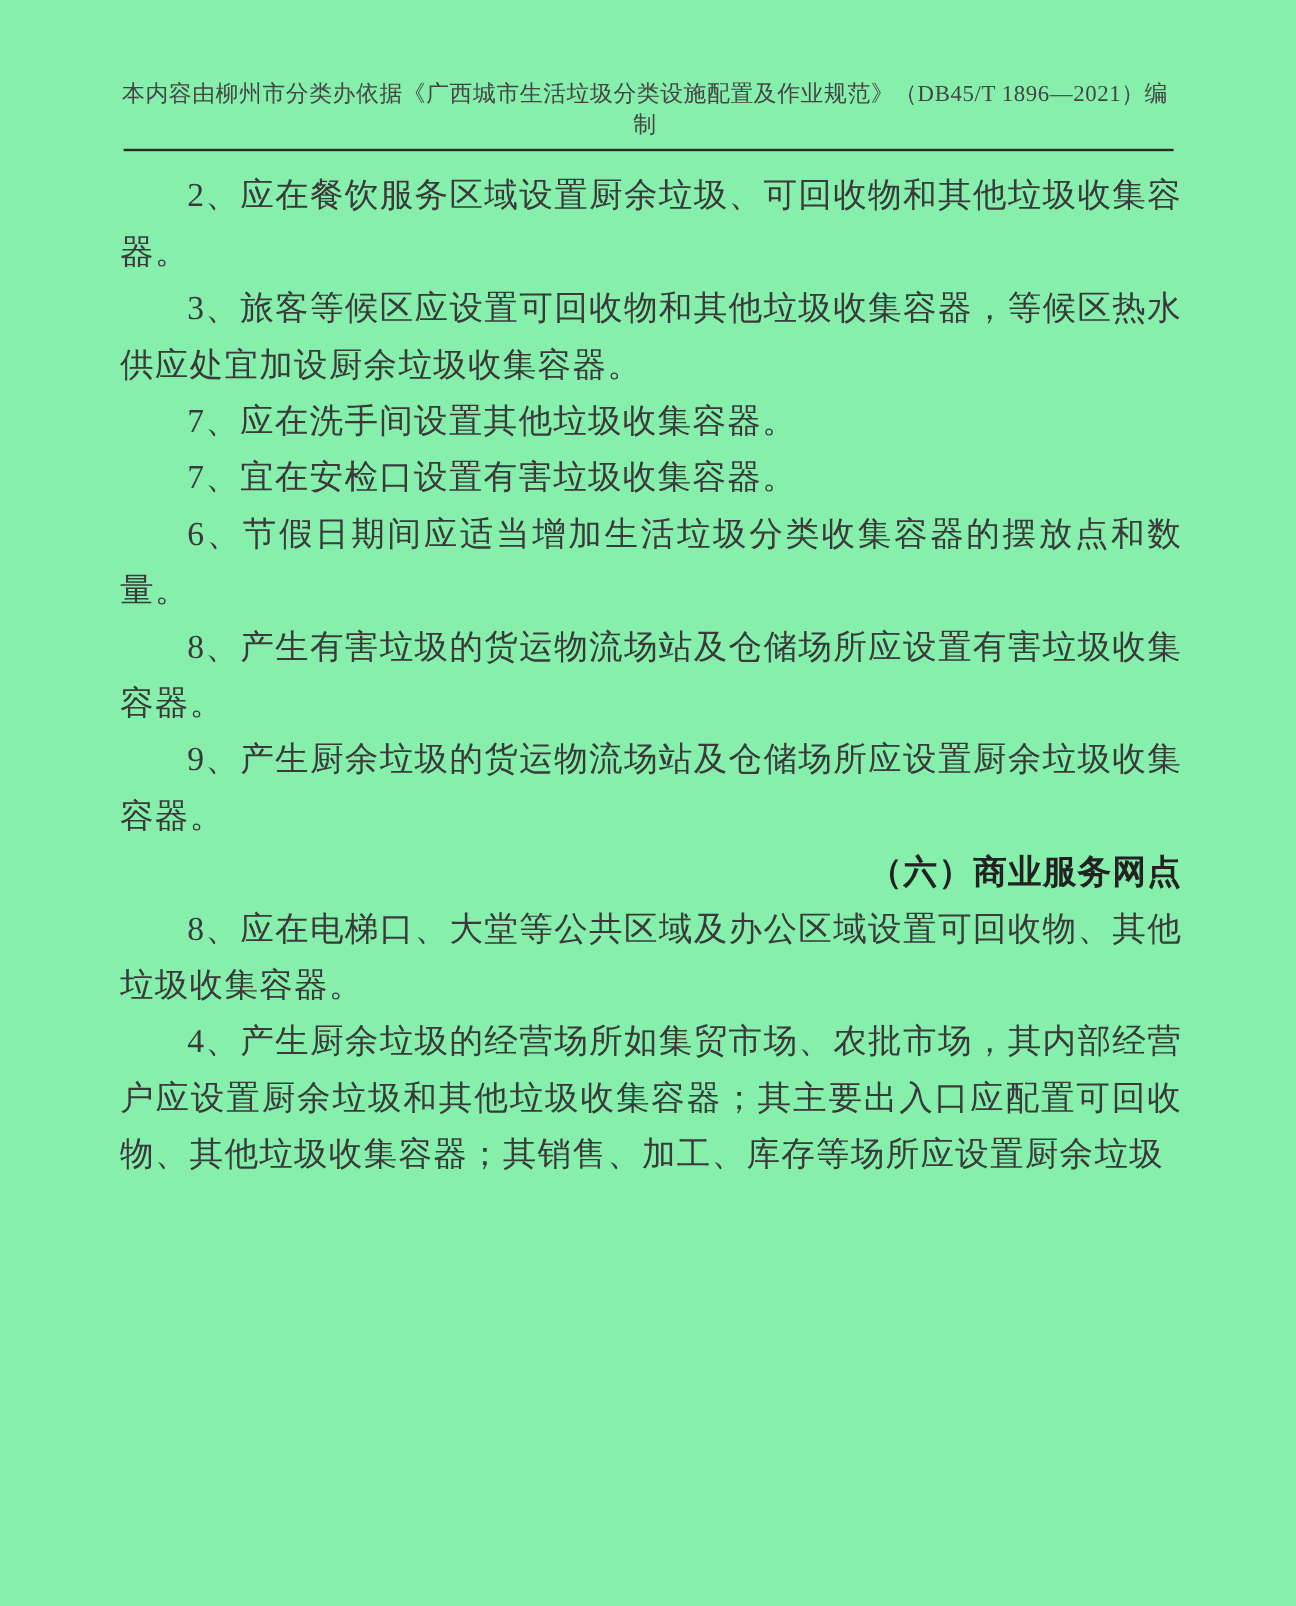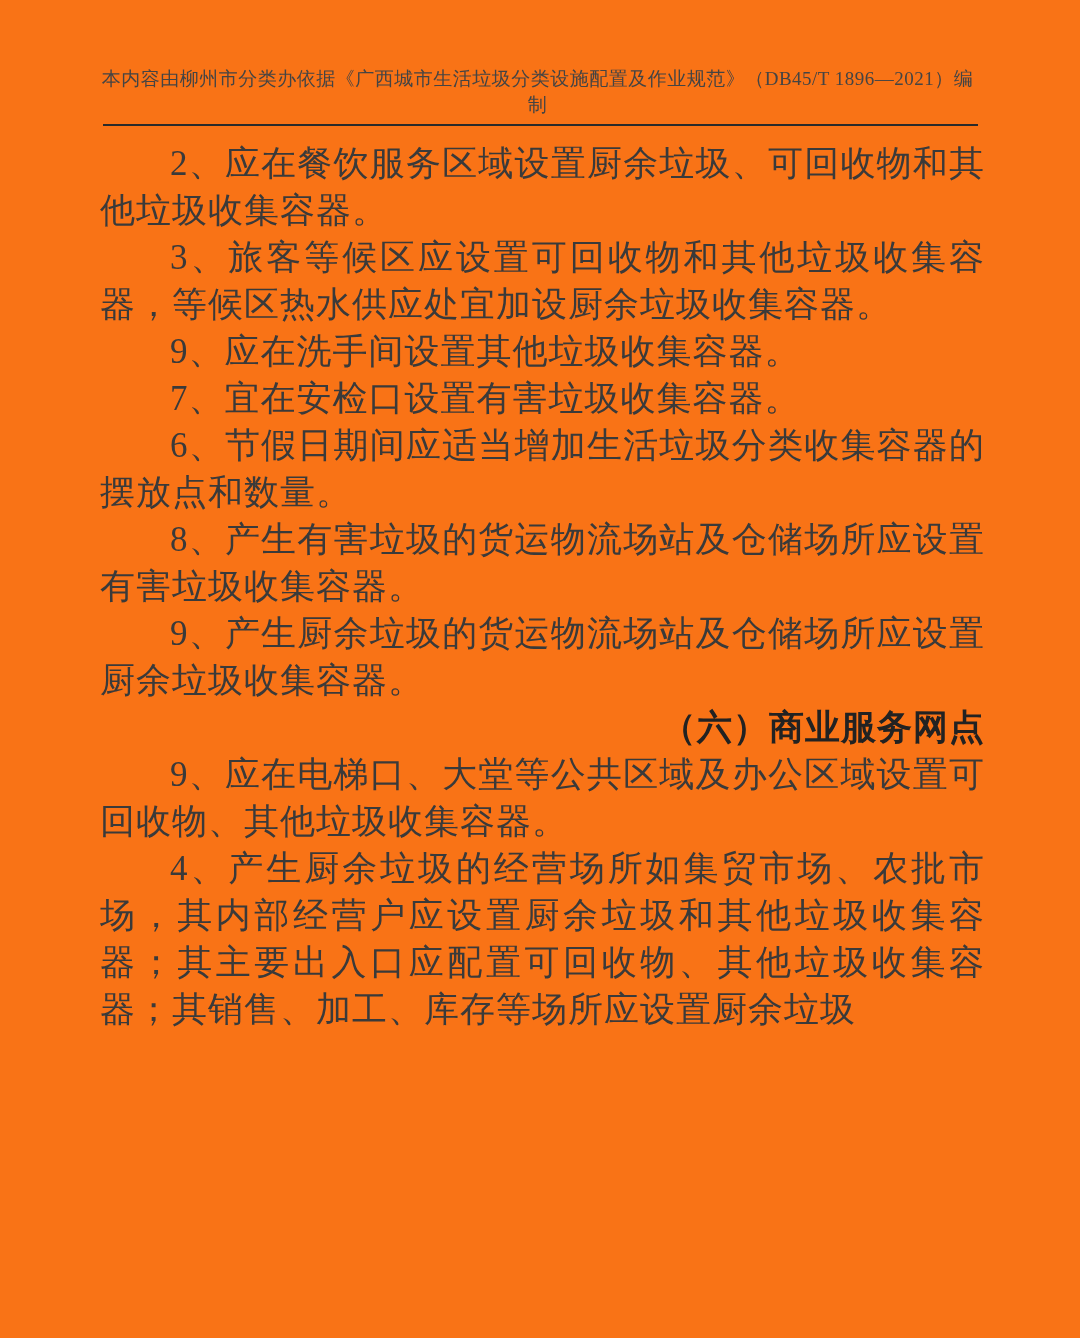--- a/index.html
+++ b/index.html
@@ -11,21 +11,21 @@
     width: 1080px;
     height: 1338px;
     overflow: hidden;
     font-family: "Liberation Serif", "DejaVu Serif", serif;
     color: #3a3a3a;
   }
   .page {
     box-sizing: border-box;
     width: 1080px;
     height: 1338px;
-    background: #f97316;
+    background: #86efac;
     padding: 66px 95px 0 100px;
   }
   .doc-header {
     width: 875px;
     text-align: center;
     font-size: 19px;
     line-height: 26px;
     color: #444444;
     letter-spacing: 0.5px;
   }
@@ -34,21 +34,21 @@
     border: none;
     border-top: 2.5px solid #2a2a2a;
     margin: 6px 0 0 3px;
   }
   .doc-body {
     margin-top: 14px;
     width: 885px;
   }
   .para {
     margin: 0;
-    font-size: 35px;
+    font-size: 28px;
     line-height: 47px;
     text-indent: 2em;
     text-align: justify;
     text-justify: inter-character;
     letter-spacing: 1px;
     color: #3a3a3a;
   }
   .para.heading {
     font-weight: bold;
     color: #222222;
@@ -60,32 +60,32 @@
 
 <div class="page">
   <div class="doc-header">本内容由柳州市分类办依据《广西城市生活垃圾分类设施配置及作业规范》（DB45/T 1896—2021）编制</div>
   <hr class="doc-divider">
   <div class="doc-body">
 
       <p class="para">2、应在餐饮服务区域设置厨余垃圾、可回收物和其他垃圾收集容器。</p>
 
       <p class="para">3、旅客等候区应设置可回收物和其他垃圾收集容器，等候区热水供应处宜加设厨余垃圾收集容器。</p>
 
-      <p class="para">9、应在洗手间设置其他垃圾收集容器。</p>
+      <p class="para">7、应在洗手间设置其他垃圾收集容器。</p>
 
       <p class="para">7、宜在安检口设置有害垃圾收集容器。</p>
 
       <p class="para">6、节假日期间应适当增加生活垃圾分类收集容器的摆放点和数量。</p>
 
 
       <p class="para">8、产生有害垃圾的货运物流场站及仓储场所应设置有害垃圾收集容器。</p>
 
       <p class="para">9、产生厨余垃圾的货运物流场站及仓储场所应设置厨余垃圾收集容器。</p>
 
       <p class="para heading">（六）商业服务网点</p>
 
-      <p class="para">9、应在电梯口、大堂等公共区域及办公区域设置可回收物、其他垃圾收集容器。</p>
+      <p class="para">8、应在电梯口、大堂等公共区域及办公区域设置可回收物、其他垃圾收集容器。</p>
 
 
 
       <p class="para">4、产生厨余垃圾的经营场所如集贸市场、农批市场，其内部经营户应设置厨余垃圾和其他垃圾收集容器；其主要出入口应配置可回收物、其他垃圾收集容器；其销售、加工、库存等场所应设置厨余垃圾</p>
     </div>
 </div>
 
 </body></html>

